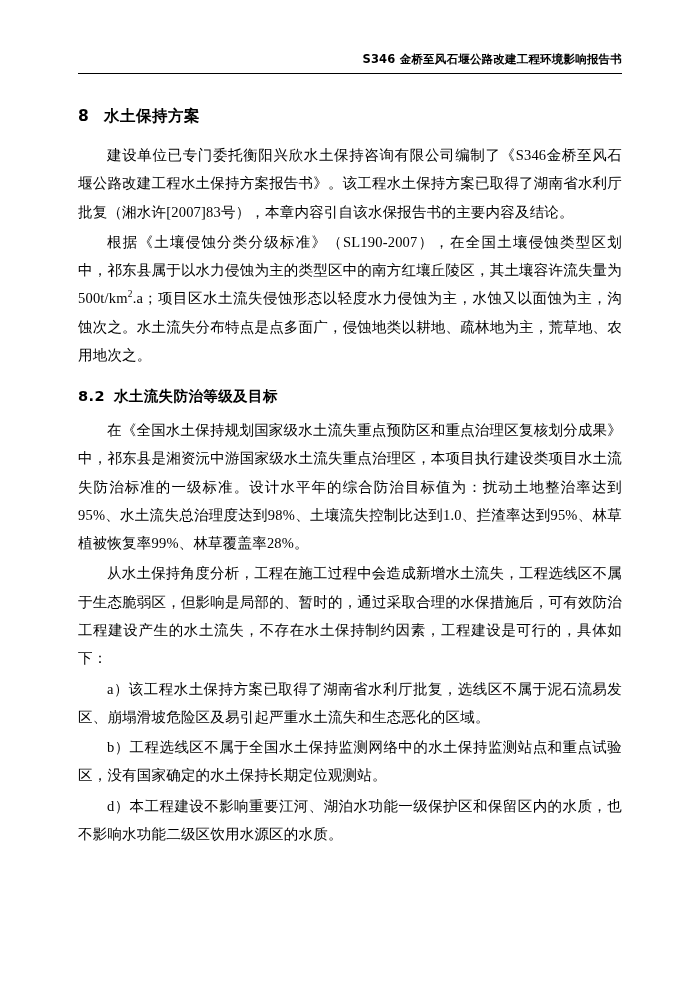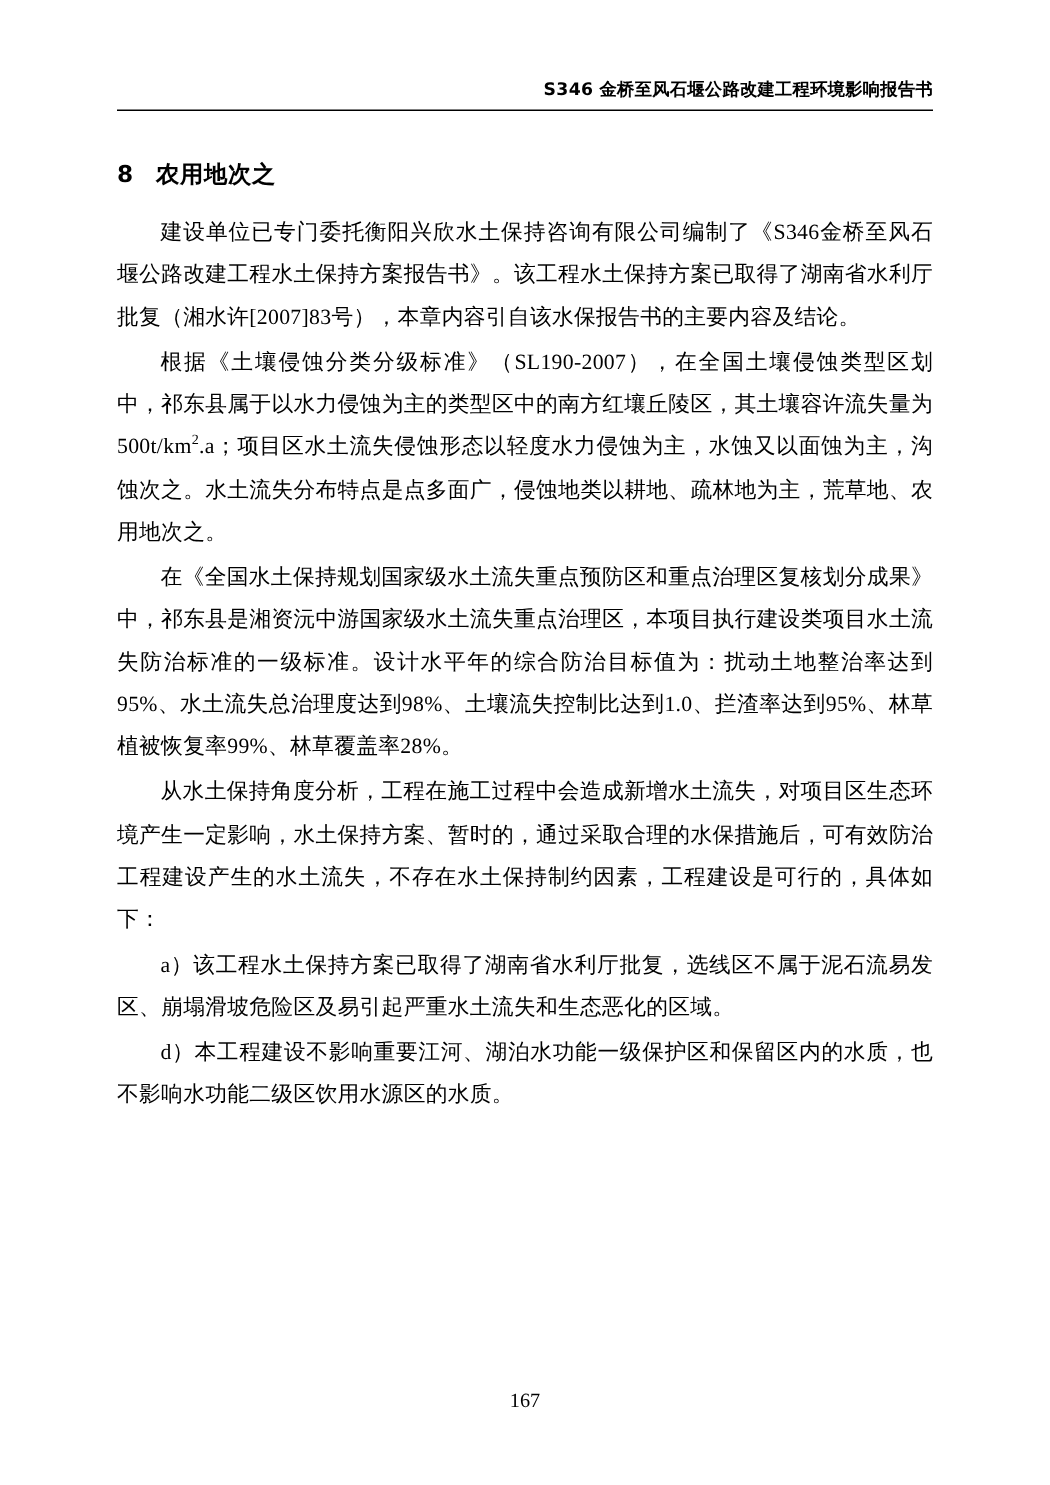--- a/index.html
+++ b/index.html
@@ -85,27 +85,30 @@
 <body>
 
 <div class="page">
 
   <div class="header">
     <span>S346 金桥至风石堰公路改建工程环境影响报告书</span>
   </div>
   <div class="header-rule"></div>
 
   <h1 class="h1">
-    <span class="num">8</span><span>农用地次之</span>
+    <span class="num">8</span><span>水土保持方案</span>
   </h1>
 
   <p class="body">建设单位已专门委托衡阳兴欣水土保持咨询有限公司编制了《S346金桥至风石堰公路改建工程水土保持方案报告书》。该工程水土保持方案已取得了湖南省水利厅批复（湘水许[2007]83号），本章内容引自该水保报告书的主要内容及结论。</p>
 
   <p class="body">根据《土壤侵蚀分类分级标准》（SL190-2007），在全国土壤侵蚀类型区划中，祁东县属于以水力侵蚀为主的类型区中的南方红壤丘陵区，其土壤容许流失量为500t/km<sup>2</sup>.a；项目区水土流失侵蚀形态以轻度水力侵蚀为主，水蚀又以面蚀为主，沟蚀次之。水土流失分布特点是点多面广，侵蚀地类以耕地、疏林地为主，荒草地、农用地次之。</p>
 
+  <h2 class="h2">
+    <span class="num">8.2</span><span>水土流失防治等级及目标</span>
+  </h2>
   <p class="body">在《全国水土保持规划国家级水土流失重点预防区和重点治理区复核划分成果》中，祁东县是湘资沅中游国家级水土流失重点治理区，本项目执行建设类项目水土流失防治标准的一级标准。设计水平年的综合防治目标值为：扰动土地整治率达到95%、水土流失总治理度达到98%、土壤流失控制比达到1.0、拦渣率达到95%、林草植被恢复率99%、林草覆盖率28%。</p>
 
-  <p class="body">从水土保持角度分析，工程在施工过程中会造成新增水土流失，对项目区生态环境产生一定影响，水土保持方案、暂时的，通过采取合理的水保措施后，可有效防治工程建设产生的水土流失，不存在水土保持制约因素，工程建设是可行的，具体如下：</p>
+  <p class="body">从水土保持角度分析，工程在施工过程中会造成新增水土流失，工程选线区不属于生态脆弱区，但影响是局部的、暂时的，通过采取合理的水保措施后，可有效防治工程建设产生的水土流失，不存在水土保持制约因素，工程建设是可行的，具体如下：</p>
   <p class="body">a）该工程水土保持方案已取得了湖南省水利厅批复，选线区不属于泥石流易发区、崩塌滑坡危险区及易引起严重水土流失和生态恶化的区域。</p>
+  <p class="body">b）工程选线区不属于全国水土保持监测网络中的水土保持监测站点和重点试验区，没有国家确定的水土保持长期定位观测站。</p>
   <p class="body">d）本工程建设不影响重要江河、湖泊水功能一级保护区和保留区内的水质，也不影响水功能二级区饮用水源区的水质。</p>
 
-  <div class="pagenum">167</div>
 </div>
 
 </body></html>

